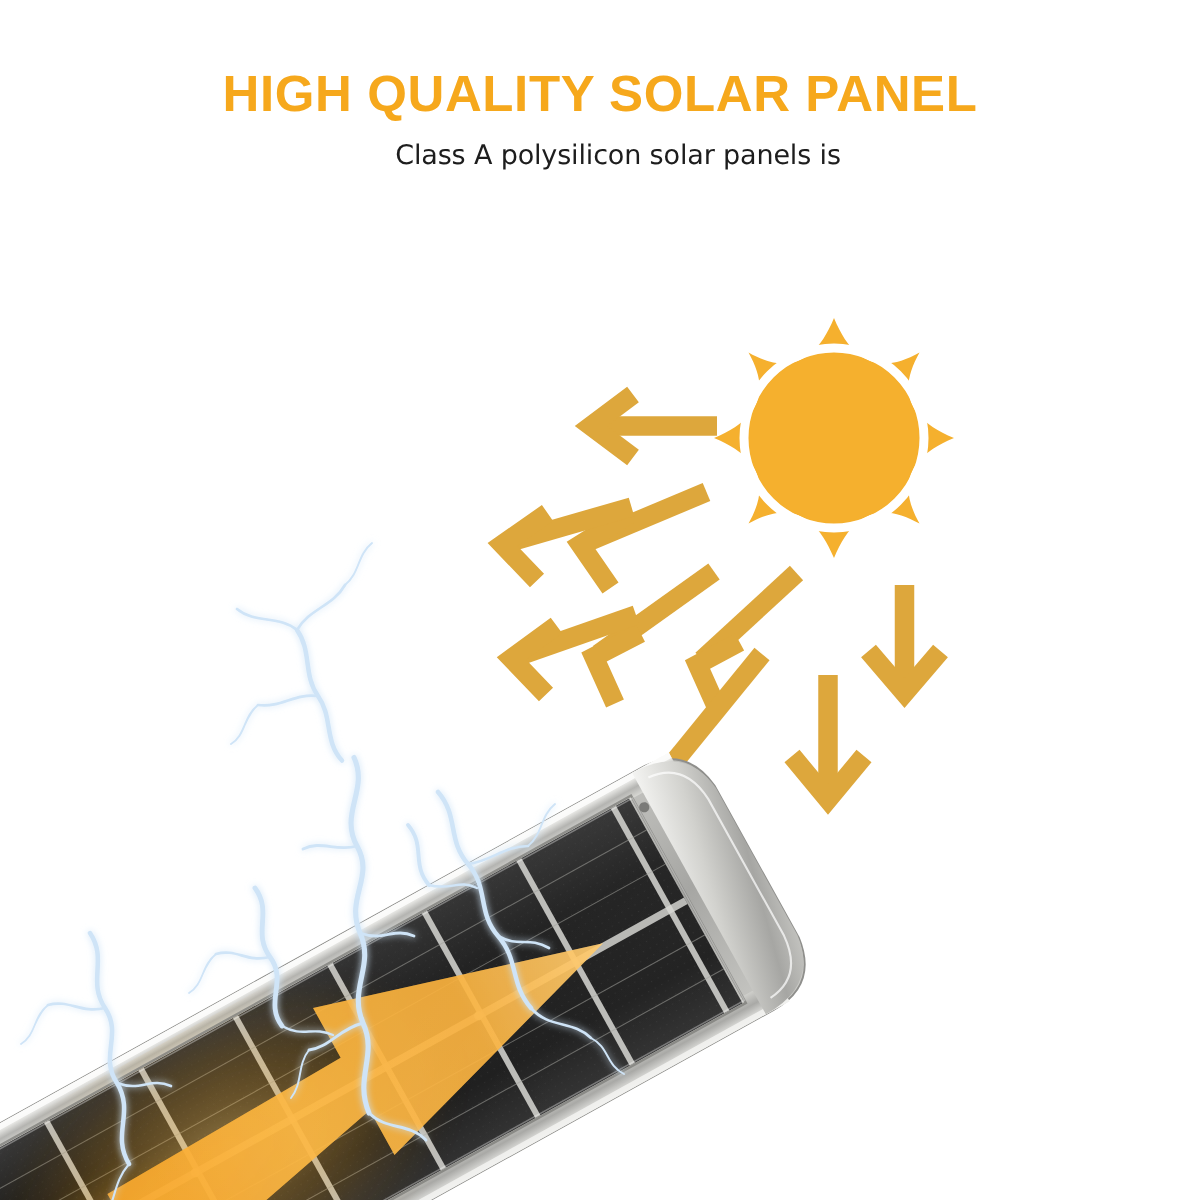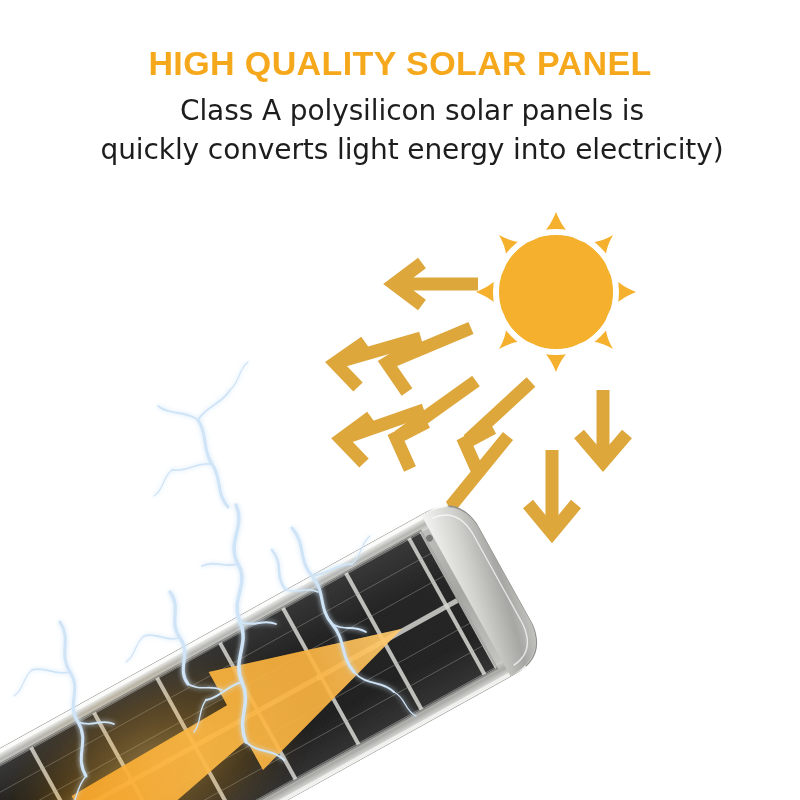--- a/index.html
+++ b/index.html
@@ -36,21 +36,21 @@
     font-size: 34px;
     font-weight: bold;
     letter-spacing: 0.4px;
     color: #f6a81c;
     line-height: 1.05;
   }
   #subcopy {
     margin: 0;
     padding-top: 9px;
     font-family: "DejaVu Sans", sans-serif;
-    font-size: 28px;
+    font-size: 18px;
     font-weight: 400;
     color: #1d1d1d;
     line-height: 1.41;
     letter-spacing: -0.1px;
     padding-left: 24px;
   }
   #subcopy .line { display: block; white-space: nowrap; }
 
   
   #art {
@@ -326,17 +326,16 @@
         </g>
       </g>
 
     </g>
   </svg>
 
   <div id="text-block">
     <h1 id="headline">HIGH QUALITY SOLAR PANEL</h1>
     <p id="subcopy">
       <span class="line">Class A polysilicon solar panels is</span>
-      <span class="line">quickly converts light energy into electricity)</span>
     </p>
   </div>
 
 </div>
 
 </body></html>

